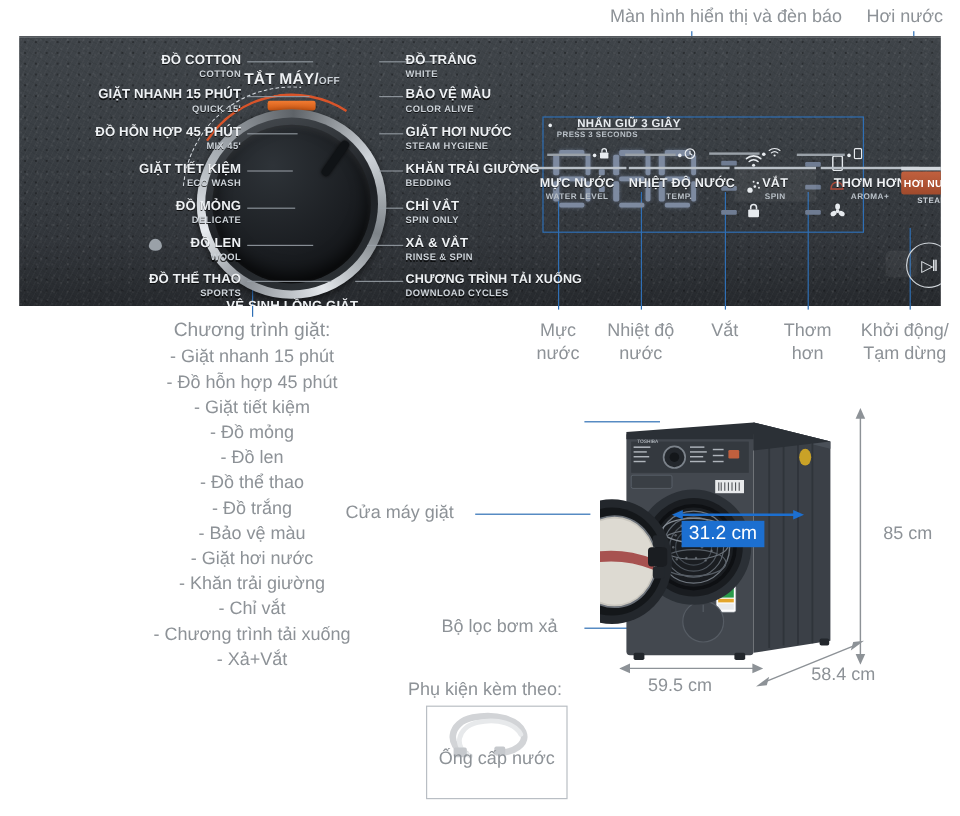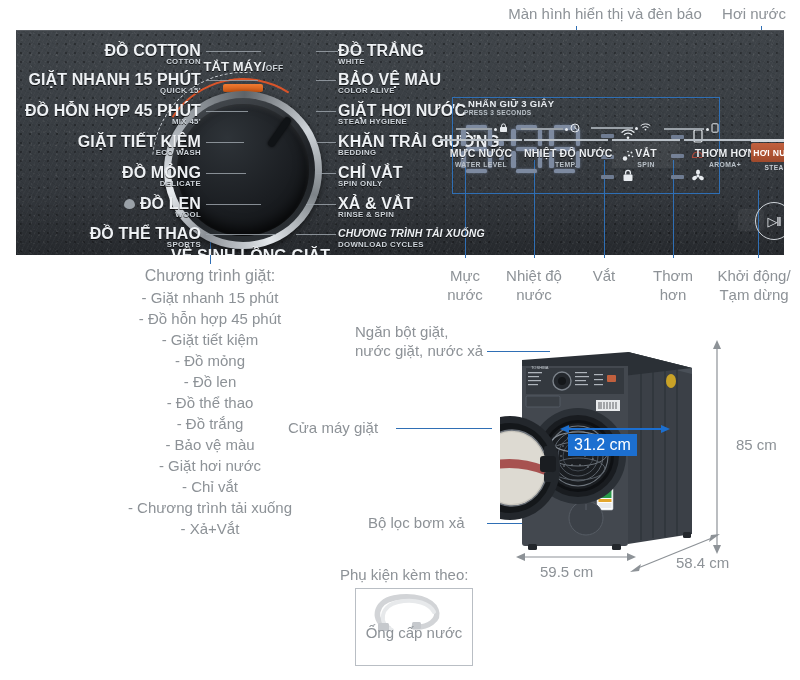--- a/index.html
+++ b/index.html
@@ -47,21 +47,21 @@
     background-image:
       repeating-linear-gradient(117deg, rgba(255,255,255,.022) 0 1px, transparent 1px 4px),
       repeating-linear-gradient(31deg, rgba(0,0,0,.05) 0 1px, transparent 1px 5px);
     pointer-events:none;
   }
   #panel .z { position: relative; z-index: 2; }
 
   
   .prog { position: absolute; color: #eef1f4; }
   .prog .vi {
-    font-size: 16px; font-weight: 700; letter-spacing: .1px;
+    font-size: 11px; font-weight: 700; letter-spacing: .1px;
     text-shadow: 0 1px 0 rgba(0,0,0,.75);
     white-space: nowrap; line-height: 13px;
   }
   .prog .en {
     font-size: 7.8px; font-weight: 700; letter-spacing: .35px;
     color: #cdd3d9; line-height: 10px; white-space: nowrap;
     text-shadow: 0 1px 0 rgba(0,0,0,.7);
   }
   .prog.left { text-align: right; }
   .prog.right { text-align: left; }
@@ -95,21 +95,21 @@
   .dashArc{ position:absolute; border:1.4px dashed #cfd4d9; border-color:#cfd4d9 transparent transparent transparent;
     border-radius:50%; }
   .redArc{ position:absolute; border:2px solid transparent; border-top-color:#d8542a; border-radius:50%; }
 
   
   #display {
     position:absolute; left:436px; top:66px; width:268px; height:97px;
     border:1px solid #2f6fb5;
   }
   .hold-dot{ position:absolute; left:4px; top:5px; width:3px; height:3px; background:#e9edf1; border-radius:50%; }
-  .hold-vi{ position:absolute; left:15px; top:0px; color:#e9edf1; font-size:9.5px; font-weight:700; letter-spacing:.3px; white-space:nowrap; }
+  .hold-vi{ position:absolute; left:28px; top:0px; color:#e9edf1; font-size:9.5px; font-weight:700; letter-spacing:.3px; white-space:nowrap;text-decoration:underline; }
   .hold-en{ position:absolute; left:11px; top:11px; color:#b9c0c7; font-size:6.6px; font-weight:700; letter-spacing:.35px; white-space:nowrap; }
 
   
   #seg{ position:absolute; left:8px; top:27px; display:flex; align-items:center; gap:7px; }
   .digit{ position:relative; width:31px; height:48px; }
   .sg{ position:absolute; background:#7d8aa0; border-radius:1.5px; box-shadow:0 0 3px rgba(150,170,205,.5); }
   .sA{ left:5px; top:0; width:21px; height:4.5px; }
   .sB{ right:0; top:4px; width:4.5px; height:17px; }
   .sC{ right:0; top:26px; width:4.5px; height:17px; }
   .sD{ left:5px; bottom:0; width:21px; height:4.5px; }
@@ -269,21 +269,21 @@
       </div>
 
       <div class="tick" style="left:290px; top:173px; width:30px;"></div>
       <div class="prog right" style="left:322px; top:166px; width:190px;">
         <div class="vi">XẢ &amp; VẮT</div>
         <div class="en">RINSE &amp; SPIN</div>
       </div>
 
       <div class="tick" style="left:280px; top:203px; width:40px;"></div>
       <div class="prog right" style="left:322px; top:196px; width:190px;">
-        <div class="vi" style="font-size:10.5px;font-style:italic;">CHƯƠNG TRÌNH TẢI XUỐNG</div>
+        <div class="vi" style="font-size:10.5px;">CHƯƠNG TRÌNH TẢI XUỐNG</div>
         <div class="en">DOWNLOAD CYCLES</div>
       </div>
 
       <div id="display">
         <div class="hold-dot"></div>
         <div class="hold-vi">NHẤN GIỮ 3 GIÂY</div>
         <div class="hold-en">PRESS 3 SECONDS</div>
 
         <div id="seg" title="8:88">
           <div class="digit">
@@ -477,27 +477,26 @@
   <div style="position:absolute; left:110px; top:288px; width:200px;">
     <div class="anno c" style="position:relative; left:0; top:0; width:200px; height:21px;">- Giặt nhanh 15 phút</div>
     <div class="anno c" style="position:relative; left:0; top:0; width:200px; height:21px;">- Đồ hỗn hợp 45 phút</div>
     <div class="anno c" style="position:relative; left:0; top:0; width:200px; height:21px;">- Giặt tiết kiệm</div>
     <div class="anno c" style="position:relative; left:0; top:0; width:200px; height:21px;">- Đồ mỏng</div>
     <div class="anno c" style="position:relative; left:0; top:0; width:200px; height:21px;">- Đồ len</div>
     <div class="anno c" style="position:relative; left:0; top:0; width:200px; height:21px;">- Đồ thể thao</div>
     <div class="anno c" style="position:relative; left:0; top:0; width:200px; height:21px;">- Đồ trắng</div>
     <div class="anno c" style="position:relative; left:0; top:0; width:200px; height:21px;">- Bảo vệ màu</div>
     <div class="anno c" style="position:relative; left:0; top:0; width:200px; height:21px;">- Giặt hơi nước</div>
+    <div class="anno c" style="position:relative; left:0; top:0; width:200px; height:21px;">- Khăn trải giường</div>
     <div class="anno c" style="position:relative; left:0; top:0; width:200px; height:21px;">- Chỉ vắt</div>
     <div class="anno c" style="position:relative; left:0; top:0; width:200px; height:21px;">- Chương trình tải xuống</div>
     <div class="anno c" style="position:relative; left:0; top:0; width:200px; height:21px;">- Xả+Vắt</div>
   </div>
 
-  <div class="anno r" style="left:355px; top:322px; width:135px; text-align:left;">Ngăn bột giặt,
-nước giặt, nước xả</div>
   <div class="leader h" style="left:487px; top:351px; width:63px;"></div>
 
   <div class="anno" style="left:288px; top:418px;">Cửa máy giặt</div>
   <div class="leader h" style="left:396px; top:428px; width:96px;"></div>
 
   <div class="anno" style="left:368px; top:513px;">Bộ lọc bơm xả</div>
   <div class="leader h" style="left:487px; top:523px; width:130px;"></div>
 
   <svg id="machine" viewBox="0 0 230 230">
 

